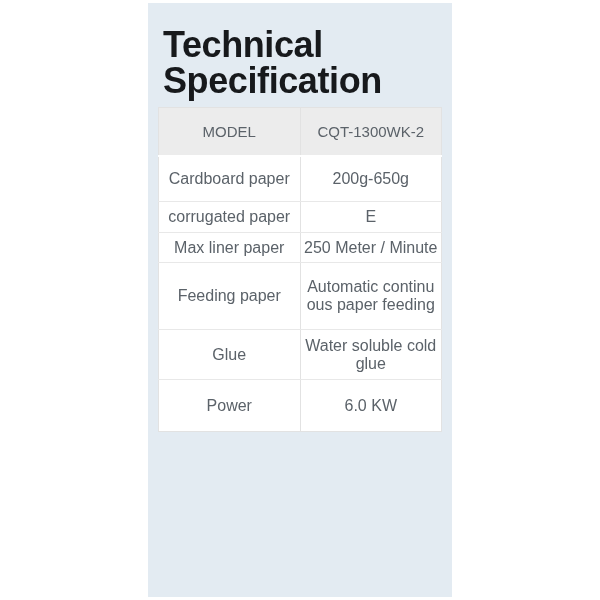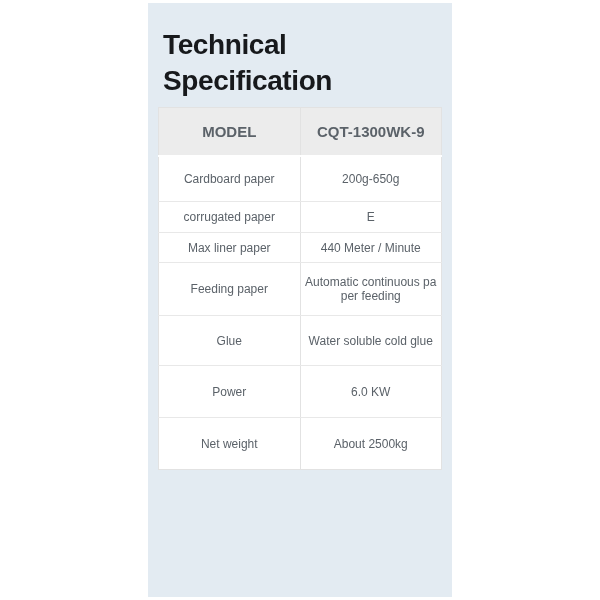--- a/index.html
+++ b/index.html
@@ -17,21 +17,21 @@
     left: 148px; top: 3px;
     width: 304px; height: 594px;
     background: var(--panel-bg, #e3ebf2);
   }
 
   .page-title {
     position: absolute;
     left: 15px; top: 24px;
     width: 232px;
     margin: 0;
-    font-size: 28px;
+    font-size: 36px;
     line-height: 36px;
     font-weight: 700;
     letter-spacing: -0.4px;
     color: var(--title-text, #17191c);
   }
 
   table.spec {
     position: absolute;
     left: 10px; top: 104px;
     width: 284px;
@@ -44,83 +44,79 @@
     width: 50%;
     text-align: center;
     vertical-align: middle;
     padding: 2px 3px;
     word-break: break-all;
   }
   table.spec th {
     height: 48px;
     background: var(--table-header-bg, #ececec);
     font-size: 15px;
-    font-weight: 700;
+    font-weight: 400;
     color: var(--cell-text, #555c63);
     border-bottom: 2px solid #ffffff;
   }
   table.spec th + th, table.spec td + td {
     border-left: 1px solid var(--table-border, #e2e2e2);
   }
   table.spec tbody td {
-    font-size: 12px;
+    font-size: 16px;
     color: var(--cell-text, #5b6269);
     background: var(--table-row-bg, #ffffff);
     border-bottom: 1px solid #e8e8e8;
   }
   table.spec tbody tr:last-child td { border-bottom: none; }
 
   tr.h46 { height: 46px; }
   tr.h31 { height: 31px; }
   tr.h30 { height: 30px; }
-  tr.h53 { height: 53px; border-radius: 12px; }
+  tr.h53 { height: 67px; border-radius: 12px; }
   tr.h50 { height: 50px; }
   tr.h52 { height: 52px; }
 </style>
 </head>
 <body>
 
 <div class="stage">
   <div class="panel">
 
     <h1 class="page-title">Technical Specification</h1>
 
     <table class="spec">
       <thead>
         <tr>
           <th>MODEL</th>
-          <th>CQT-1300WK-9</th>
+          <th>CQT-1300WK-2</th>
         </tr>
       </thead>
       <tbody>
         <tr class="h46">
           <td>Cardboard paper</td>
           <td>200g-650g</td>
         </tr>
         <tr class="h31">
           <td>corrugated paper</td>
           <td>E</td>
         </tr>
         <tr class="h30">
           <td>Max liner paper</td>
-          <td>440 Meter / Minute</td>
+          <td>250 Meter / Minute</td>
         </tr>
         <tr class="h53">
           <td>Feeding paper</td>
           <td>Automatic continuous paper feeding</td>
         </tr>
         <tr class="h50">
           <td>Glue</td>
           <td>Water soluble cold glue</td>
         </tr>
         <tr class="h52">
           <td>Power</td>
           <td>6.0 KW</td>
         </tr>
-        <tr class="h52">
-          <td>Net weight</td>
-          <td>About 2500kg</td>
-        </tr>
       </tbody>
     </table>
 
   </div>
 </div>
 
 </body></html>

